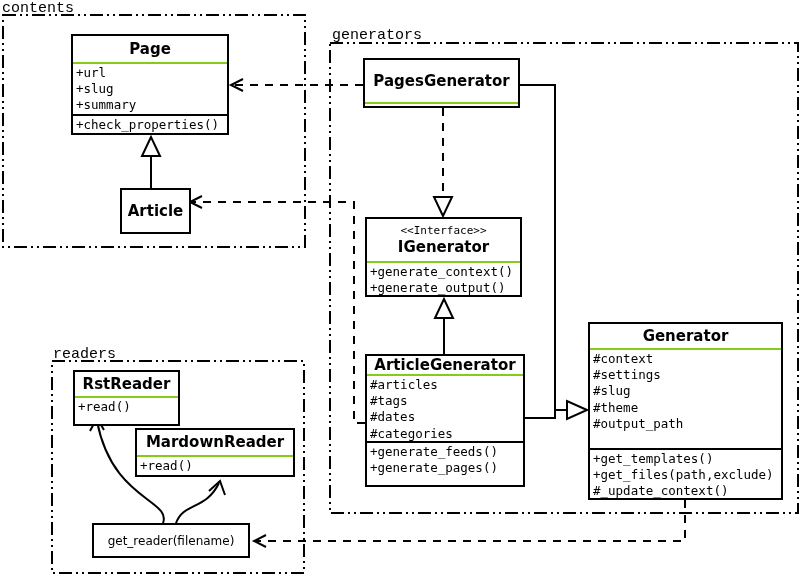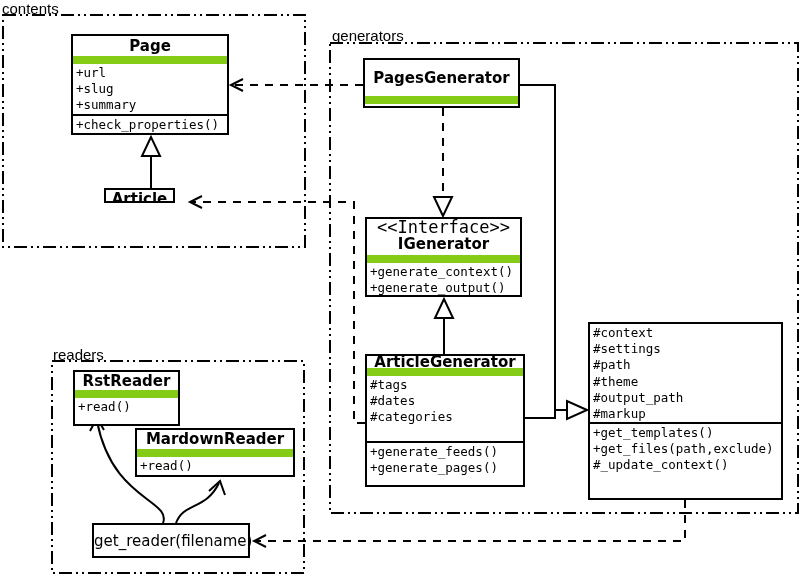--- a/index.html
+++ b/index.html
@@ -4,48 +4,48 @@
 <style>
   html,body{margin:0;padding:0;background:#ffffff;}
   *{box-sizing:border-box;}
   .canvas{
     position:relative;width:803px;height:579px;background:#ffffff;
     font-family:"DejaVu Sans",sans-serif;color:#000;overflow:hidden;
   }
   .layer{position:absolute;left:0;top:0;width:803px;height:579px;}
   .pkg-label{
     position:absolute;font-size:15px;line-height:15px;color:#000;
-    font-family:Liberation Sans, sans-serif;white-space:nowrap;
+    font-family:Liberation Mono, monospace;white-space:nowrap;
   }
   .uml-class{
     position:absolute;background:#fff;border:2px solid #000;
     display:flex;flex-direction:column;overflow:hidden;
   }
   .cls-title{
     font-family:"DejaVu Sans",sans-serif;font-weight:bold;font-size:15px;
     display:flex;flex-direction:column;align-items:center;justify-content:center;
-    border-bottom:8px solid #84cc16;white-space:nowrap;flex:none;
+    border-bottom:2px solid #84cc16;white-space:nowrap;flex:none;
   }
   .uml-class.plain .cls-title{border-bottom:none;flex:1;}
   .stereotype{
-    font-family:"DejaVu Sans Mono",monospace;font-weight:normal;font-size:17px;
+    font-family:"DejaVu Sans Mono",monospace;font-weight:normal;font-size:11px;
     line-height:15px;
   }
   .cls-name{line-height:19px;}
   .cls-attrs,.cls-methods{
     font-family:"DejaVu Sans Mono",monospace;font-size:12.5px;line-height:16.2px;
     padding:1px 3px;flex:none;
   }
   .cls-methods{flex:1;}
   .sep-top{border-top:2px solid #000;}
   .row{white-space:nowrap;overflow:hidden;}
   .free-node{
     position:absolute;background:#fff;border:2px solid #000;
-    display:flex;align-items:center;justify-content:flex-start;
-    font-size:15px;white-space:nowrap;
+    display:flex;align-items:center;justify-content:center;
+    font-size:12px;white-space:nowrap;
   }
 </style>
 </head>
 <body>
 
 <div class="canvas">
 
   <svg class="layer" width="803" height="579" viewBox="0 0 803 579" fill="none" stroke="#000" stroke-width="2">
 
     <g stroke-dasharray="13 4 2 4 2 4">
@@ -112,21 +112,21 @@
     <div class="cls-attrs" style="height:50px">
       <div class="row">+url</div>
       <div class="row">+slug</div>
       <div class="row">+summary</div>
     </div>
     <div class="cls-methods sep-top">
       <div class="row">+check_properties()</div>
     </div>
   </div>
 
-  <div class="uml-class plain" style="left:104px;top:188px;width:71px;height:15px">
+  <div class="uml-class plain" style="left:120px;top:188px;width:71px;height:46px">
     <div class="cls-title">
       <span class="cls-name">Article</span>
     </div>
   </div>
 
   <div class="uml-class" style="left:363px;top:58px;width:157px;height:50px">
     <div class="cls-title" style="height:44px">
       <span class="cls-name">PagesGenerator</span>
     </div>
     <div class="cls-attrs" style="flex:1">
@@ -143,38 +143,41 @@
       <div class="row">+generate_context()</div>
       <div class="row">+generate_output()</div>
     </div>
   </div>
 
   <div class="uml-class" style="left:365px;top:354px;width:160px;height:133px">
     <div class="cls-title" style="height:20px">
       <span class="cls-name">ArticleGenerator</span>
     </div>
     <div class="cls-attrs" style="height:65px">
+      <div class="row">#articles</div>
       <div class="row">#tags</div>
       <div class="row">#dates</div>
       <div class="row">#categories</div>
     </div>
     <div class="cls-methods sep-top">
       <div class="row">+generate_feeds()</div>
       <div class="row">+generate_pages()</div>
     </div>
   </div>
 
   <div class="uml-class" style="left:588px;top:322px;width:195px;height:178px">
+    <div class="cls-title" style="height:26px">
+      <span class="cls-name">Generator</span>
+    </div>
     <div class="cls-attrs" style="height:98px">
       <div class="row">#context</div>
       <div class="row">#settings</div>
-      <div class="row">#path</div>
+      <div class="row">#slug</div>
       <div class="row">#theme</div>
       <div class="row">#output_path</div>
-      <div class="row">#markup</div>
     </div>
     <div class="cls-methods sep-top">
       <div class="row">+get_templates()</div>
       <div class="row">+get_files(path,exclude)</div>
       <div class="row">#_update_context()</div>
     </div>
   </div>
 
   <div class="uml-class" style="left:73px;top:370px;width:107px;height:56px">
     <div class="cls-title" style="height:26px">

